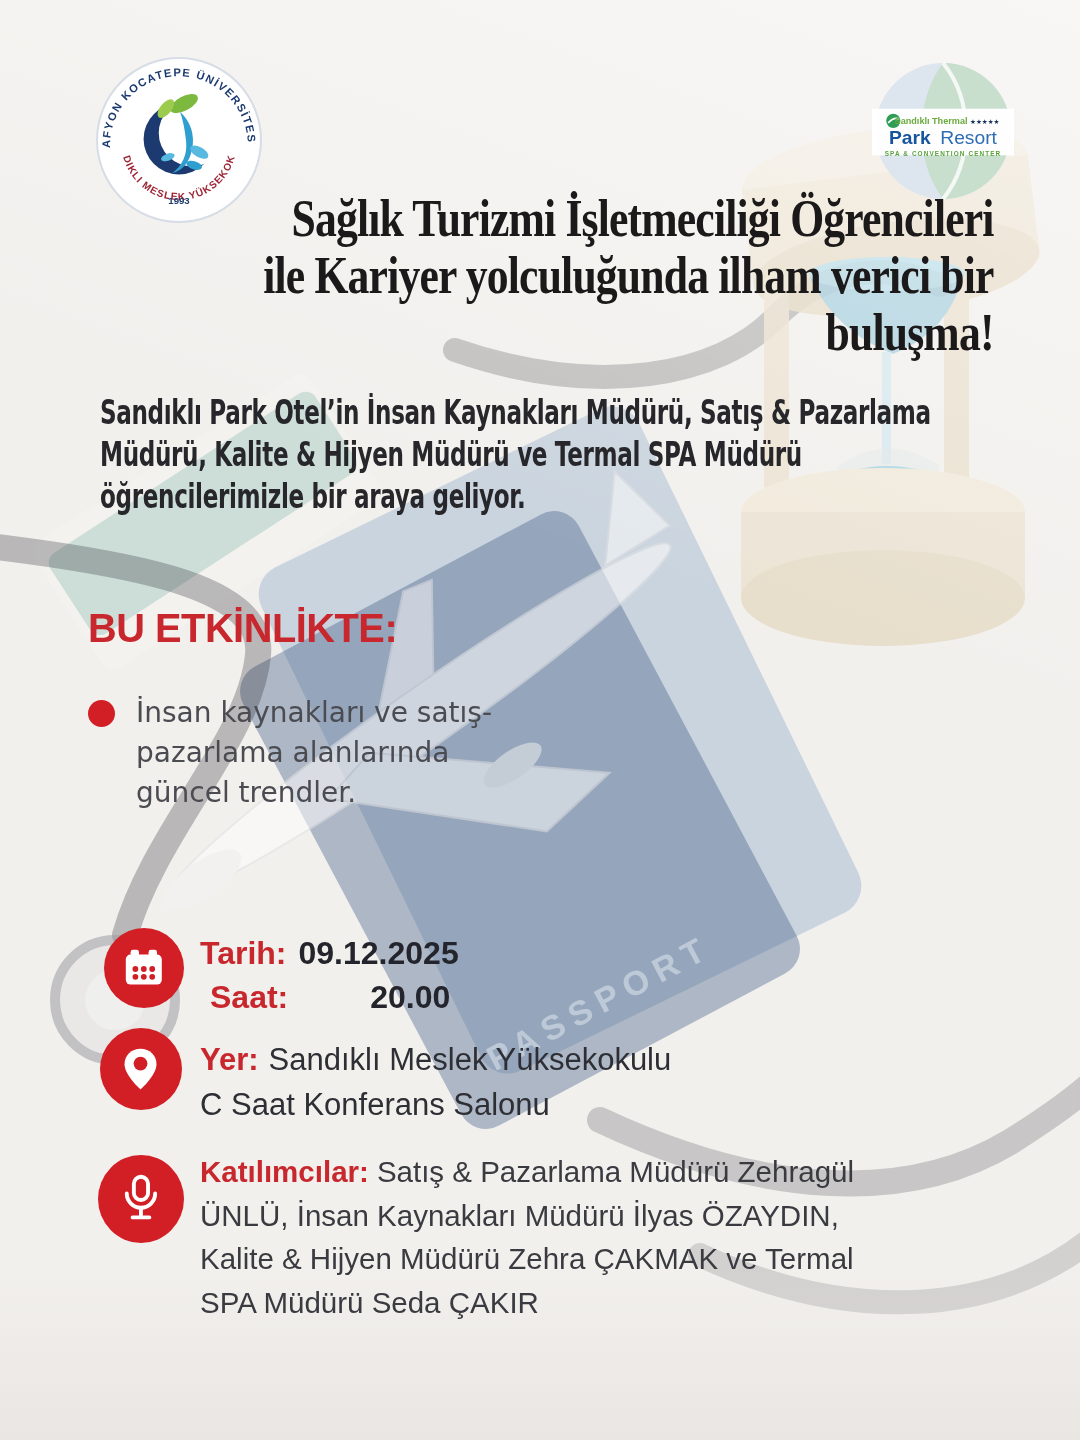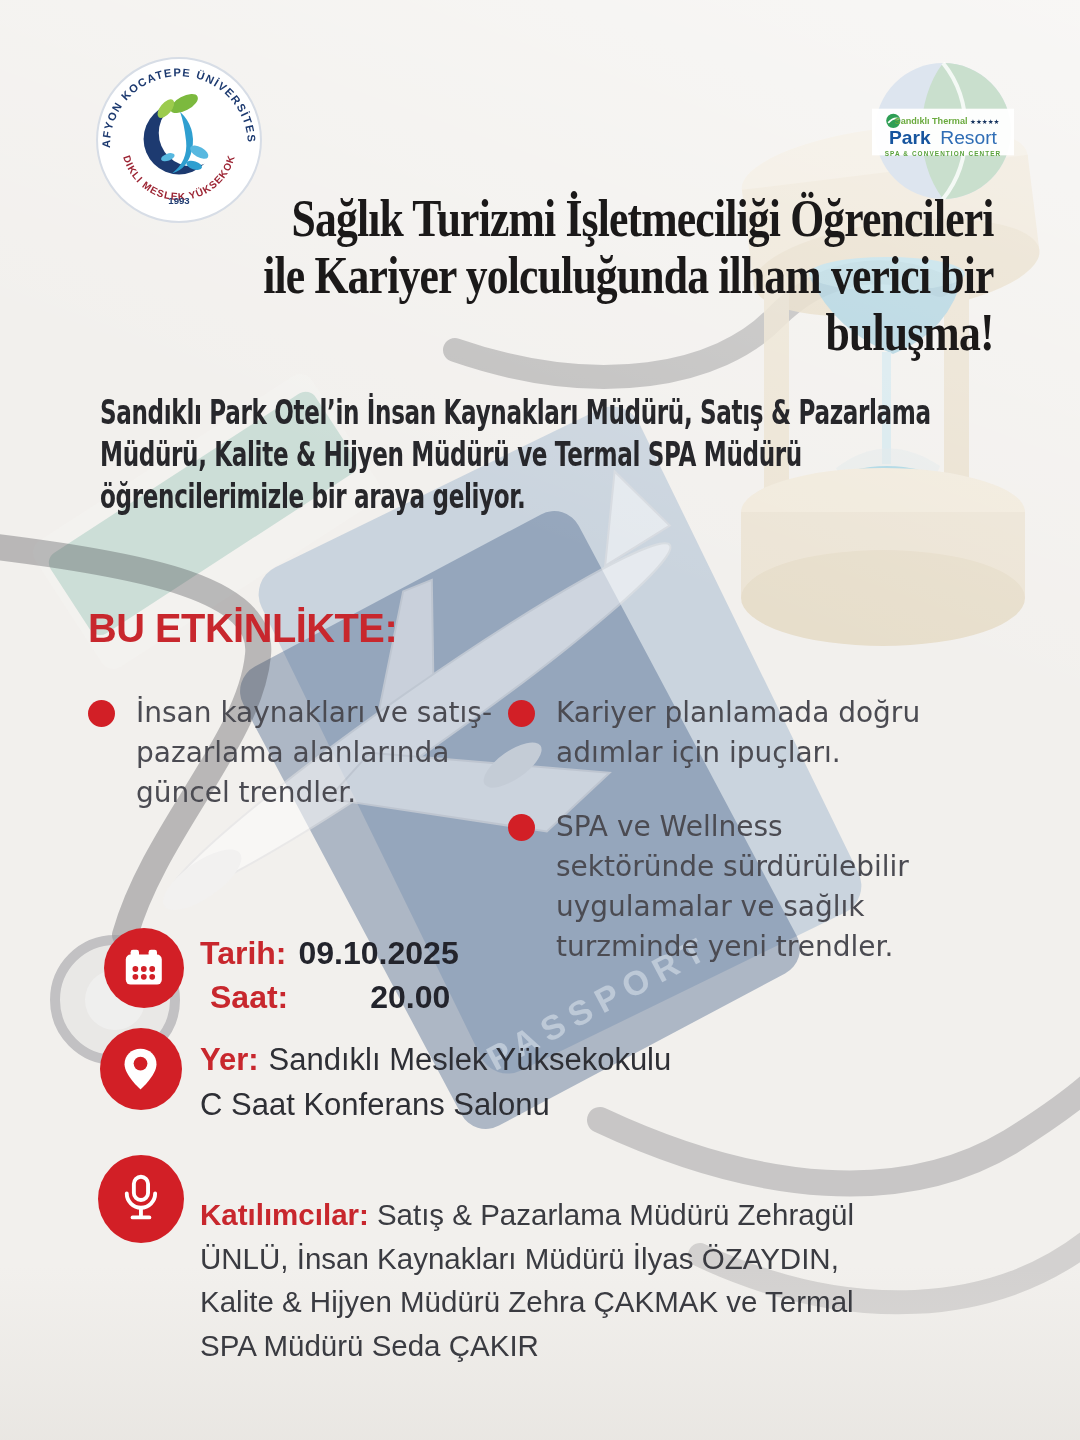--- a/index.html
+++ b/index.html
@@ -70,21 +70,21 @@
   .info-date{left:200px;top:931px;font-size:32px;line-height:44px;}
   .info-date .lbl{font-weight:700;color:#c8272d;}
   .info-date .val{font-weight:700;color:#23242c;margin-left:12px;}
   .info-date .row2 .lbl{margin-left:10px;text-align:right;}
   .info-date .row2 .val{margin-left:82px;}
 
   .info-place{left:200px;top:1037px;font-size:31px;line-height:45px;color:#2e2f35;}
   .info-place .lbl{font-weight:700;color:#c8272d;margin-right:10px;}
 
   .info-participants{left:200px;top:1150px;width:662px;
-    font-size:29.5px;line-height:43.5px;color:#3a3b41;margin-top:43px;}
+    font-size:29.5px;line-height:43.5px;color:#3a3b41;}
   .info-participants .lbl{font-weight:700;color:#c8272d;margin-right:8px;}
 
   .svg-text{font-family:"Liberation Sans", sans-serif;}
 </style>
 </head>
 <body>
 
 <div class="poster">
 
   <svg class="bg-photo" viewBox="0 0 1080 1440" xmlns="http://www.w3.org/2000/svg">
@@ -203,48 +203,38 @@
 
   <div class="layer section-header">BU ETKİNLİKTE:</div>
 
   <div class="layer bullets">
     <div class="bullet-col">
       <div class="bullet-item">
         <span class="bullet-dot"></span>
         <span class="bullet-text">İnsan kaynakları ve satış-pazarlama alanlarında güncel trendler.</span>
       </div>
     </div>
-    <div class="bullet-col right">
-      <div class="bullet-item">
-        <span class="bullet-dot"></span>
-        <span class="bullet-text">Kariyer planlamada doğru adımlar için ipuçları.</span>
-      </div>
-      <div class="bullet-item" style="margin-top:34px;">
-        <span class="bullet-dot"></span>
-        <span class="bullet-text">SPA ve Wellness sektöründe sürdürülebilir uygulamalar ve sağlık turzminde yeni trendler.</span>
-      </div>
-    </div>
   </div>
 
   <div class="icon-badge icon-calendar">
     <svg viewBox="0 0 48 48" xmlns="http://www.w3.org/2000/svg">
       <rect x="13" y="9" width="7" height="7" rx="2" fill="#ffffff"></rect>
       <rect x="28" y="9" width="7" height="7" rx="2" fill="#ffffff"></rect>
       <rect x="9" y="13" width="30" height="25" rx="4" fill="#ffffff"></rect>
       <circle cx="17" cy="25" r="2.4" fill="#d21f26"></circle>
       <circle cx="24" cy="25" r="2.4" fill="#d21f26"></circle>
       <circle cx="31" cy="25" r="2.4" fill="#d21f26"></circle>
       <circle cx="17" cy="31.5" r="2.4" fill="#d21f26"></circle>
       <circle cx="24" cy="31.5" r="2.4" fill="#d21f26"></circle>
       <circle cx="31" cy="31.5" r="2.4" fill="#d21f26"></circle>
     </svg>
   </div>
   <div class="layer info-date">
     <div class="row1">
-      <span class="lbl">Tarih:</span><span class="val">09.10.2025</span>
+      <span class="lbl">Tarih:</span><span class="val">09.12.2025</span>
     </div>
     <div class="row2">
       <span class="lbl">Saat:</span><span class="val">20.00</span>
     </div>
   </div>
 
   <div class="icon-badge icon-pin">
     <svg viewBox="0 0 48 48" xmlns="http://www.w3.org/2000/svg">
       <path d="M24,8 C31.5,8 37,13.5 37,20.5 C37,29.5 24,41 24,41 C24,41 11,29.5 11,20.5 C11,13.5 16.5,8 24,8 Z" fill="#ffffff"></path>
       <circle cx="24" cy="20" r="5.6" fill="#d21f26"></circle>

